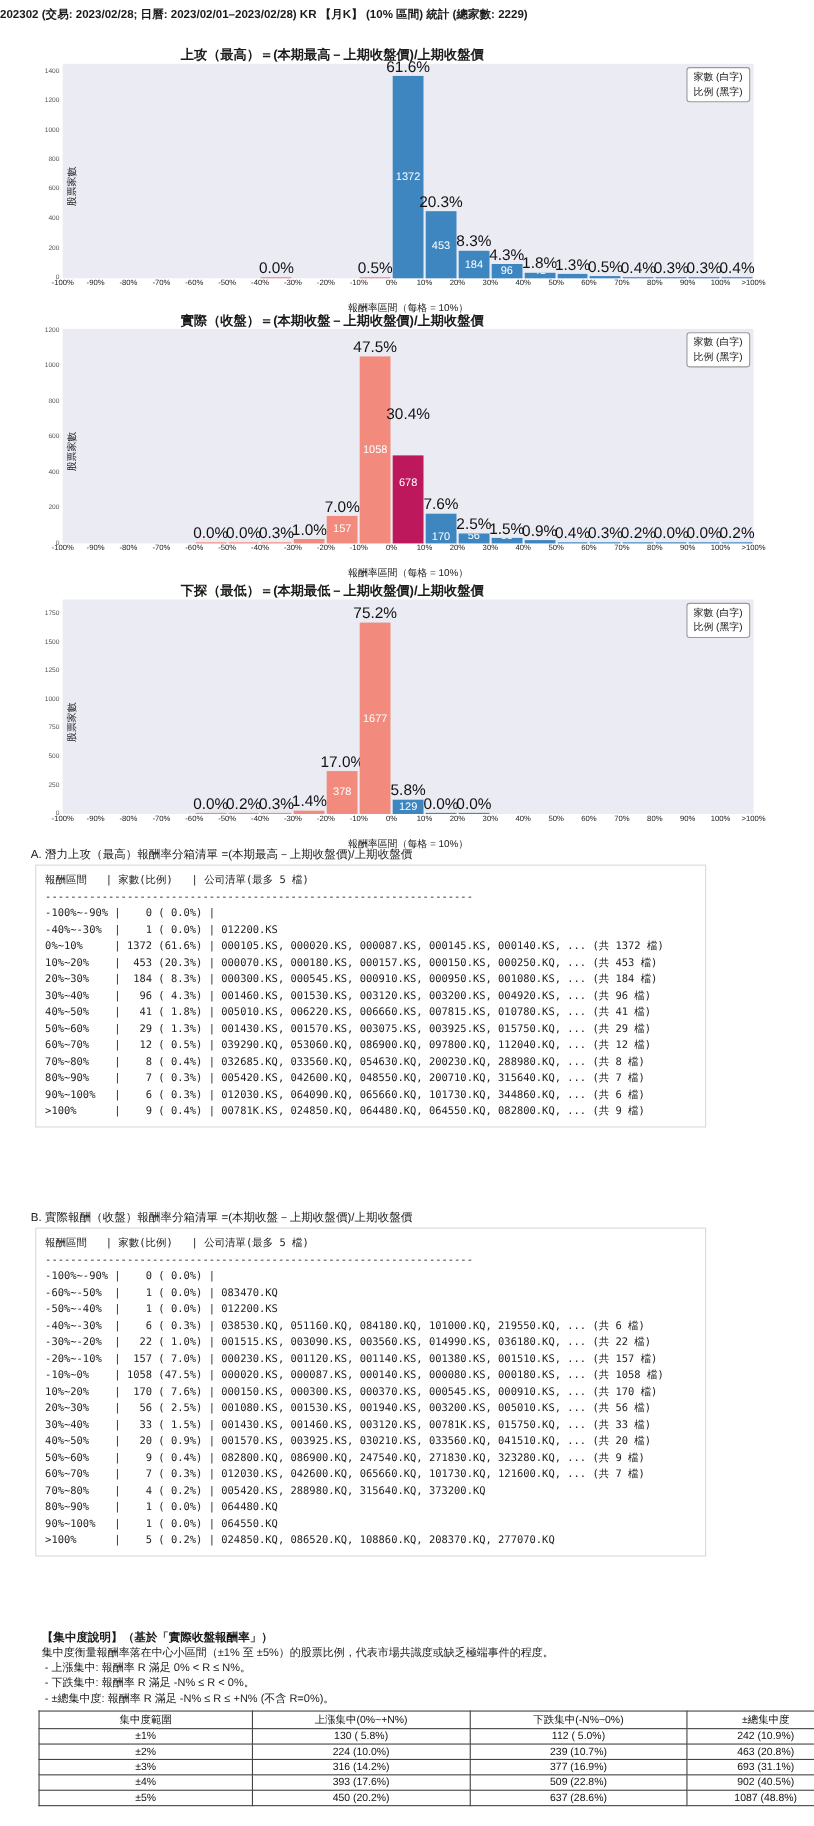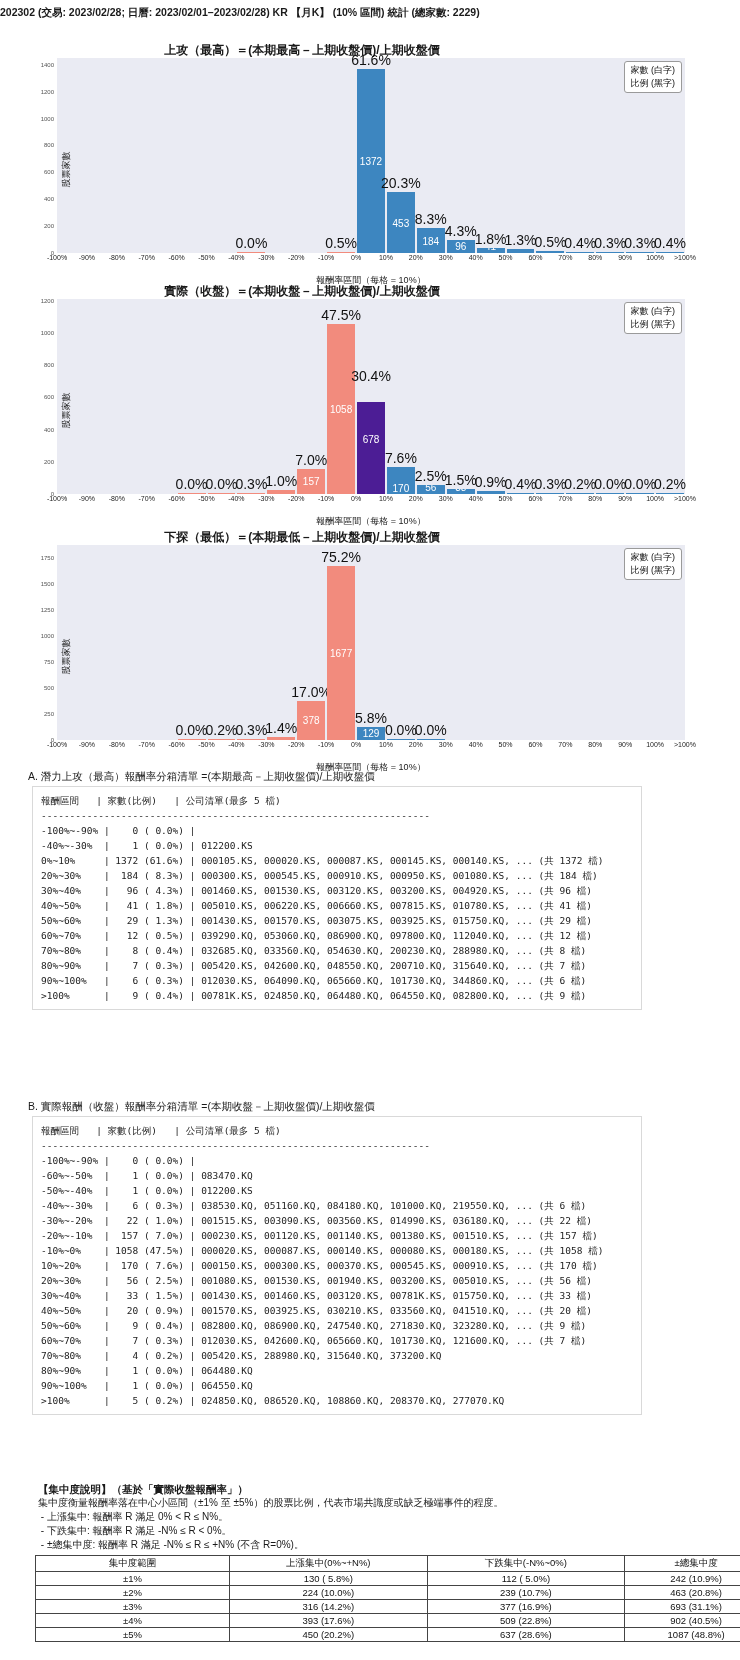--- a/index.html
+++ b/index.html
@@ -154,21 +154,21 @@
         <div class="bar" style="left: calc(33.3333% + 1px); width: calc(4.7619% - 2px); height: 3.54545px; background: rgb(242, 139, 125);"></div>
         <span class="bar-pct" style="left: 35.7143%; bottom: 4.54545px;">1.0%</span>
         <div class="bar" style="left: calc(38.0952% + 1px); width: calc(4.7619% - 2px); height: 25.3017px; background: rgb(242, 139, 125);">
           <span class="bar-count" style="bottom: 6.65083px;">157</span>
         </div>
         <span class="bar-pct" style="left: 40.4762%; bottom: 26.3017px;">7.0%</span>
         <div class="bar" style="left: calc(42.8571% + 1px); width: calc(4.7619% - 2px); height: 170.504px; background: rgb(242, 139, 125);">
           <span class="bar-count" style="bottom: 79.2521px;">1058</span>
         </div>
         <span class="bar-pct" style="left: 45.2381%; bottom: 171.504px;">47.5%</span>
-        <div class="bar" style="left: calc(47.619% + 1px); width: calc(4.7619% - 2px); height: 92px; background: #4c1d95;">
+        <div class="bar" style="left: calc(47.619% + 1px); width: calc(4.7619% - 2px); height: 80px; background: #be185d;">
           <span class="bar-count" style="bottom: 48.6322px;">678</span>
         </div>
         <span class="bar-pct" style="left: 50%; bottom: 110.264px;">30.4%</span>
         <div class="bar" style="left: calc(52.381% + 1px); width: calc(4.7619% - 2px); height: 27.3967px; background: rgb(61, 134, 192);">
           <span class="bar-count" style="bottom: 0;">170</span>
         </div>
         <span class="bar-pct" style="left: 54.7619%; bottom: 28.3967px;">7.6%</span>
         <div class="bar" style="left: calc(57.1429% + 1px); width: calc(4.7619% - 2px); height: 9.02479px; background: rgb(61, 134, 192);">
           <span class="bar-count" style="bottom: 1px;">56</span>
         </div>
@@ -289,20 +289,21 @@
 
   <div class="section" id="section-a">
     <div class="section-heading">A. 潛力上攻（最高）報酬率分箱清單 =(本期最高－上期收盤價)/上期收盤價</div>
     <div class="listing-box">
 
     <div class="lrow">報酬區間   | 家數(比例)   | 公司清單(最多 5 檔)</div>
         <div class="lrow">--------------------------------------------------------------------</div>
         <div class="lrow">-100%~-90% |    0 ( 0.0%) |</div>
         <div class="lrow">-40%~-30%  |    1 ( 0.0%) | 012200.KS</div>
         <div class="lrow">0%~10%     | 1372 (61.6%) | 000105.KS, 000020.KS, 000087.KS, 000145.KS, 000140.KS, ... (共 1372 檔)</div>
+        <div class="lrow">10%~20%    |  453 (20.3%) | 000070.KS, 000180.KS, 000157.KS, 000150.KS, 000250.KQ, ... (共 453 檔)</div>
         <div class="lrow">20%~30%    |  184 ( 8.3%) | 000300.KS, 000545.KS, 000910.KS, 000950.KS, 001080.KS, ... (共 184 檔)</div>
         <div class="lrow">30%~40%    |   96 ( 4.3%) | 001460.KS, 001530.KS, 003120.KS, 003200.KS, 004920.KS, ... (共 96 檔)</div>
         <div class="lrow">40%~50%    |   41 ( 1.8%) | 005010.KS, 006220.KS, 006660.KS, 007815.KS, 010780.KS, ... (共 41 檔)</div>
         <div class="lrow">50%~60%    |   29 ( 1.3%) | 001430.KS, 001570.KS, 003075.KS, 003925.KS, 015750.KQ, ... (共 29 檔)</div>
         <div class="lrow">60%~70%    |   12 ( 0.5%) | 039290.KQ, 053060.KQ, 086900.KQ, 097800.KQ, 112040.KQ, ... (共 12 檔)</div>
         <div class="lrow">70%~80%    |    8 ( 0.4%) | 032685.KQ, 033560.KQ, 054630.KQ, 200230.KQ, 288980.KQ, ... (共 8 檔)</div>
         <div class="lrow">80%~90%    |    7 ( 0.3%) | 005420.KS, 042600.KQ, 048550.KQ, 200710.KQ, 315640.KQ, ... (共 7 檔)</div>
         <div class="lrow">90%~100%   |    6 ( 0.3%) | 012030.KS, 064090.KQ, 065660.KQ, 101730.KQ, 344860.KQ, ... (共 6 檔)</div>
         <div class="lrow">&gt;100%      |    9 ( 0.4%) | 00781K.KS, 024850.KQ, 064480.KQ, 064550.KQ, 082800.KQ, ... (共 9 檔)</div>
       </div>

